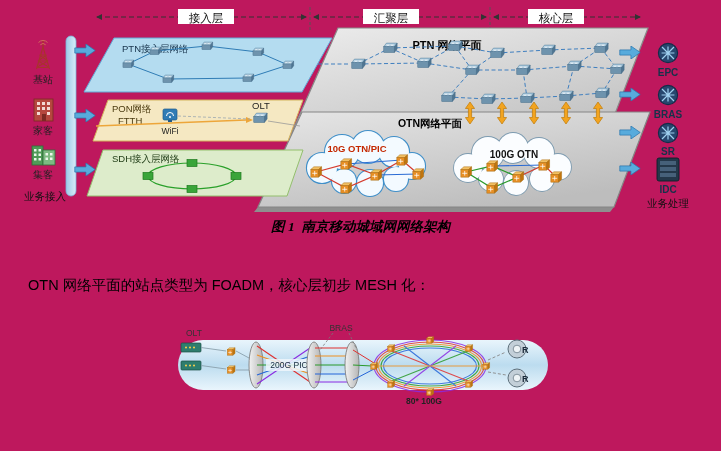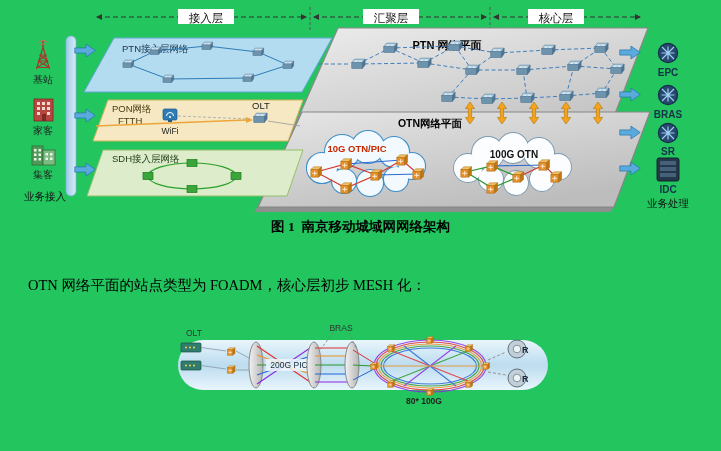--- a/index.html
+++ b/index.html
@@ -1,25 +1,25 @@
 <!DOCTYPE html>
 <html><head>
 <meta charset="utf-8">
 <style>
   html,body{margin:0;padding:0;background:#fff;}
-  .page{position:relative;width:721px;height:451px;background:#22c55e;overflow:hidden;
+  .page{position:relative;width:721px;height:451px;background:#be185d;overflow:hidden;
         font-family:"Liberation Sans",sans-serif;}
   .fig1{position:absolute;top:0;left:0;}
   .fig2{position:absolute;top:320px;left:0;}
   .caption{position:absolute;left:0;width:721px;text-align:center;
            font-family:"Liberation Serif",serif;font-weight:bold;font-size:13.5px;
-           color:#000;white-space:pre;}
+           color:#000;white-space:pre;font-style:italic;}
   .cap1{top:218px;}
   .cap2{top:420px;}
-  .body-text{position:absolute;top:276px;left:28px;font-family:Liberation Serif, serif;
+  .body-text{position:absolute;top:276px;left:28px;font-family:Liberation Sans, sans-serif;
              font-size:14.5px;color:#000;white-space:pre;}
   svg text{font-family:"Liberation Sans",sans-serif;}
 </style>
 </head>
 <body>
 
 <div class="page">
 
   <svg class="fig1" width="721" height="214" viewBox="0 0 721 214">
     <defs>

